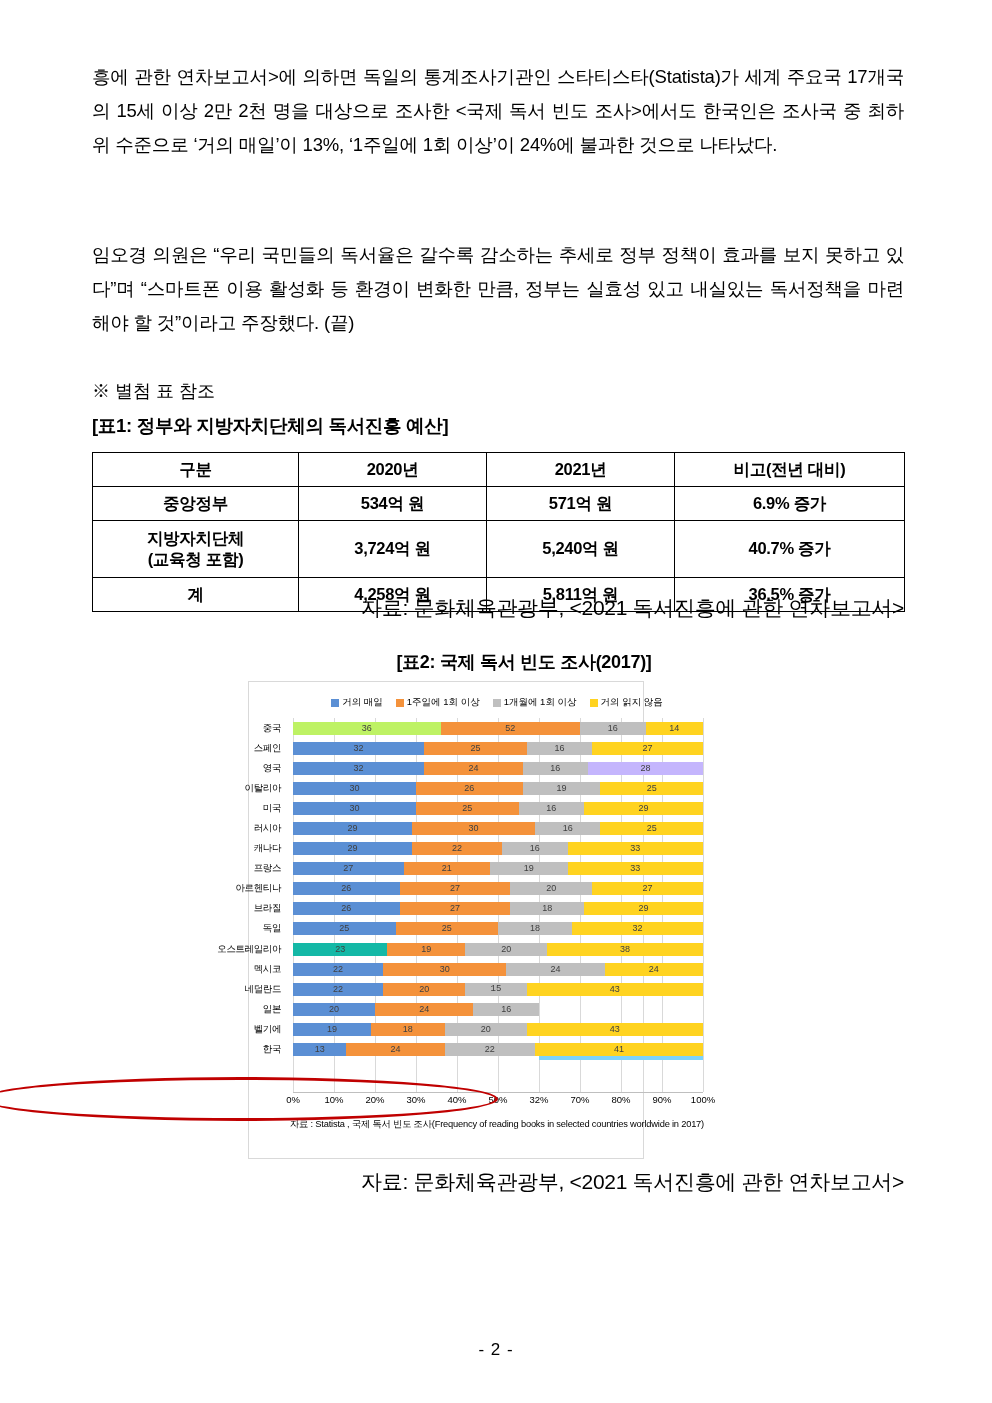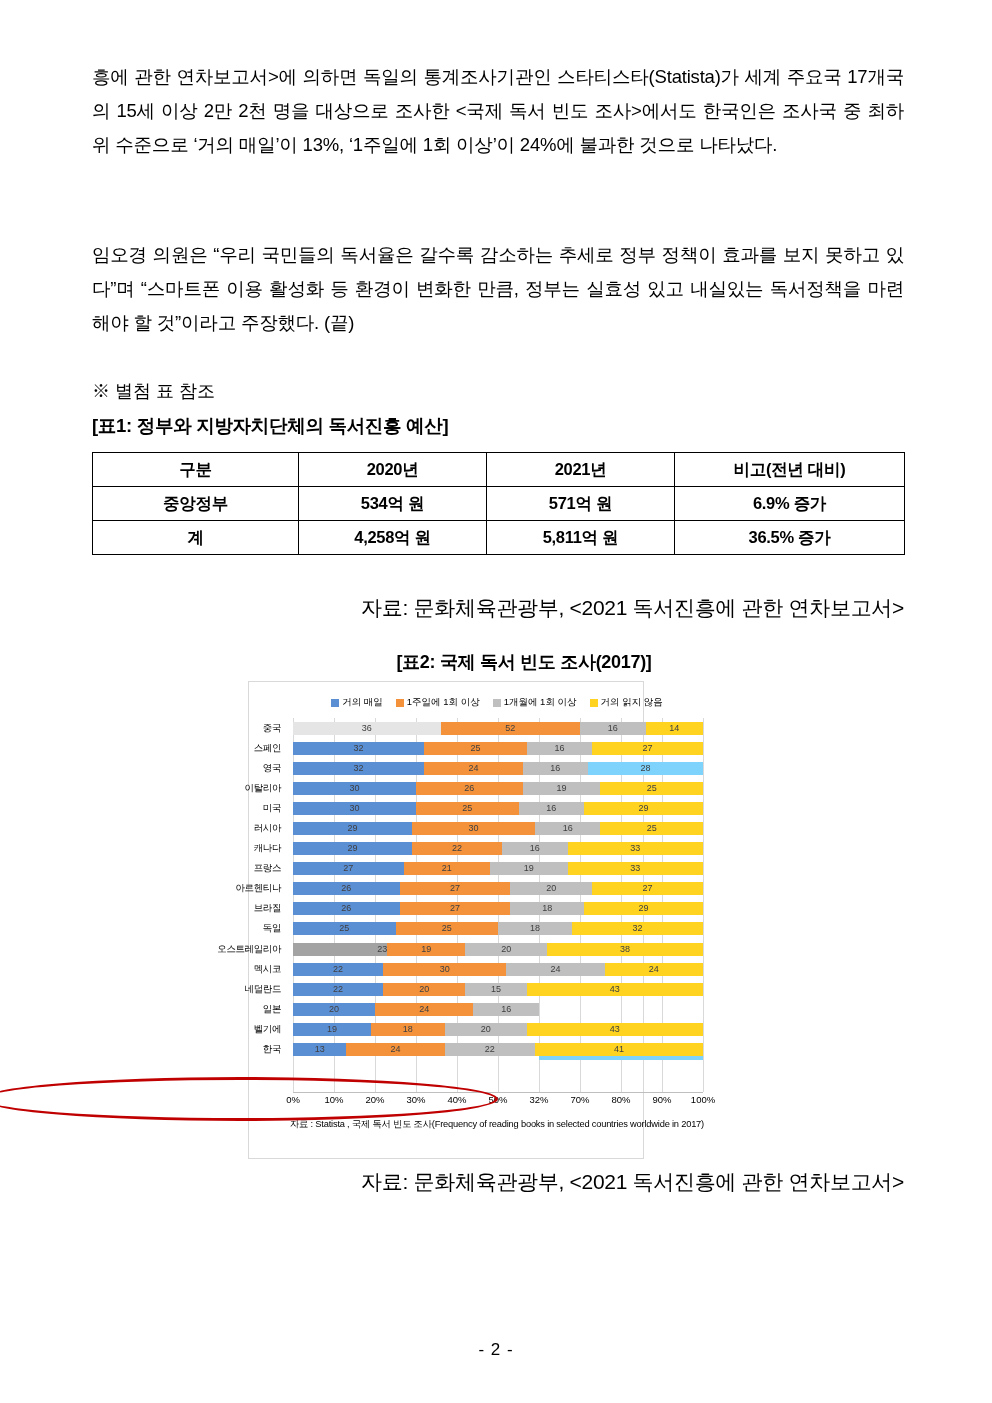--- a/index.html
+++ b/index.html
@@ -258,20 +258,31 @@
           <td>2020년</td>
           <td>2021년</td>
           <td>비고(전년 대비)</td>
         </tr>
         <tr class="r1">
           <td>중앙정부</td>
           <td class="val">534억 원</td>
           <td class="val">571억 원</td>
           <td class="val">6.9% 증가</td>
         </tr>
+        <tr class="r2">
+          <td>
+            <div class="two-line">
+              <div>지방자치단체</div>
+              <div>(교육청 포함)</div>
+            </div>
+          </td>
+          <td class="val">3,724억 원</td>
+          <td class="val">5,240억 원</td>
+          <td class="val">40.7% 증가</td>
+        </tr>
         <tr class="r3">
           <td>계</td>
           <td class="val">4,258억 원</td>
           <td class="val">5,811억 원</td>
           <td class="val">36.5% 증가</td>
         </tr>
       </tbody>
     </table>
   </div>
 
@@ -308,21 +319,21 @@
           <i style="left: 50%;"></i>
           <i style="left: 60%;"></i>
           <i style="left: 70%;"></i>
           <i style="left: 80%;"></i>
           <i style="left: 90%;"></i>
           <i style="left: 100%;"></i>
         </div>
     <div class="row">
           <div class="lab">중국</div>
           <div class="bars">
-            <div class="seg" style="width: 36%; background: #e5e5e5;">
+            <div class="seg" style="width: 36%; background: #bef264;">
               <span>36</span>
             </div>
             <div class="seg" style="width: 34%; background: rgb(244, 146, 59);">
               <span>52</span>
             </div>
             <div class="seg" style="width: 16%; background: rgb(191, 191, 191);">
               <span>16</span>
             </div>
             <div class="seg" style="width: 14%; background: rgb(255, 211, 32);">
               <span>14</span>
@@ -351,21 +362,21 @@
           <div class="bars">
             <div class="seg" style="width: 32%; background: rgb(91, 143, 212);">
               <span>32</span>
             </div>
             <div class="seg" style="width: 24%; background: rgb(244, 146, 59);">
               <span>24</span>
             </div>
             <div class="seg" style="width: 16%; background: rgb(191, 191, 191);">
               <span>16</span>
             </div>
-            <div class="seg" style="width: 28%; background: #7dd3fc;">
+            <div class="seg" style="width: 28%; background: #c4b5fd;">
               <span>28</span>
             </div>
           </div>
         </div>
         <div class="row">
           <div class="lab">이탈리아</div>
           <div class="bars">
             <div class="seg" style="width: 30%; background: rgb(91, 143, 212);">
               <span>30</span>
             </div>
@@ -495,21 +506,21 @@
               <span>18</span>
             </div>
             <div class="seg" style="width: 32%; background: rgb(255, 211, 32);">
               <span>32</span>
             </div>
           </div>
         </div>
         <div class="row">
           <div class="lab">오스트레일리아</div>
           <div class="bars">
-            <div class="seg" style="width: 23%; background: #a3a3a3; justify-content: flex-end;">
+            <div class="seg" style="width: 23%; background: #14b8a6;">
               <span>23</span>
             </div>
             <div class="seg" style="width: 19%; background: rgb(244, 146, 59);">
               <span>19</span>
             </div>
             <div class="seg" style="width: 20%; background: rgb(191, 191, 191);">
               <span>20</span>
             </div>
             <div class="seg" style="width: 38%; background: rgb(255, 211, 32);">
               <span>38</span>
@@ -535,21 +546,21 @@
         </div>
         <div class="row">
           <div class="lab">네덜란드</div>
           <div class="bars">
             <div class="seg" style="width: 22%; background: rgb(91, 143, 212);">
               <span>22</span>
             </div>
             <div class="seg" style="width: 20%; background: rgb(244, 146, 59);">
               <span>20</span>
             </div>
-            <div class="seg" style="width: 15%; background: rgb(191, 191, 191);">
+            <div class="seg" style="width: 15%; background: rgb(191, 191, 191); font-family: Liberation Mono, monospace;">
               <span>15</span>
             </div>
             <div class="seg" style="width: 43%; background: rgb(255, 211, 32);">
               <span>43</span>
             </div>
           </div>
         </div>
         <div class="row">
           <div class="lab">일본</div>
           <div class="bars">

